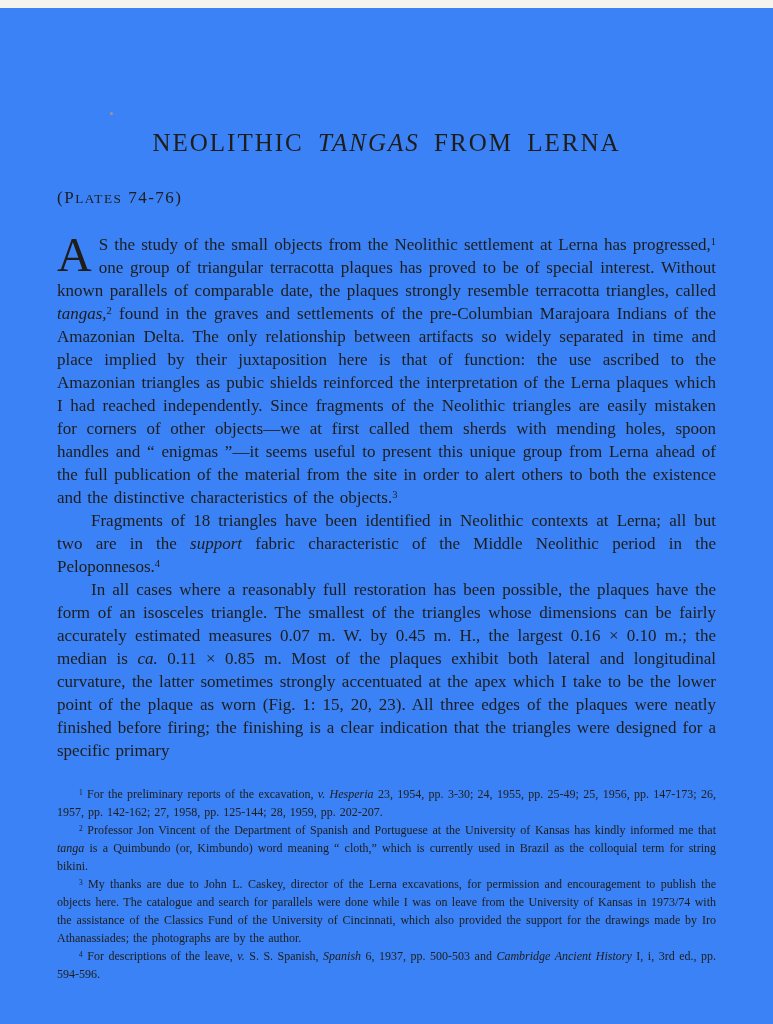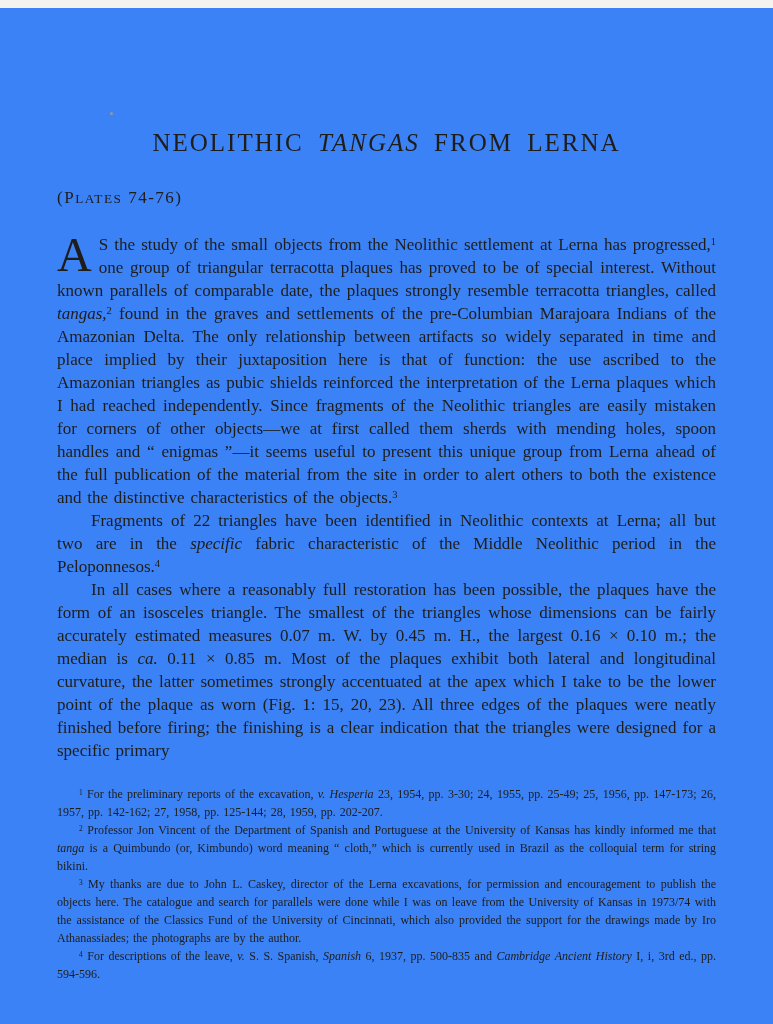--- a/index.html
+++ b/index.html
@@ -91,24 +91,24 @@
   <div class="scan-speck"></div>
 
   <h1 class="title"><span>NEOLITHIC </span><span class="it">TANGAS</span><span> FROM LERNA</span></h1>
 
   <div class="plates"><span>(P</span><span class="sc">LATES</span><span> 74-76)</span></div>
 
   <div class="body-text">
     <p>
       <span class="dropcap">A</span><span><span>S the study of the small objects from the Neolithic settlement at Lerna has progressed,</span><span class="sup">1</span><span> one group of triangular terracotta plaques has proved to be of special interest. Without known parallels of comparable date, the plaques strongly resemble terracotta triangles, called </span><span class="it">tangas,</span><span class="sup">2</span><span> found in the graves and settlements of the pre-Columbian Marajoara Indians of the Amazonian Delta. The only relationship between artifacts so widely separated in time and place implied by their juxtaposition here is that of function: the use ascribed to the Amazonian triangles as pubic shields reinforced the interpretation of the Lerna plaques which I had reached independently. Since fragments of the Neolithic triangles are easily mistaken for corners of other objects—we at first called them sherds with mending holes, spoon handles and “ enigmas ”—it seems useful to present this unique group from Lerna ahead of the full publication of the material from the site in order to alert others to both the existence and the distinctive characteristics of the objects.</span><span class="sup">3</span></span>
     </p>
-    <p class="indented"><span>Fragments of 22 triangles have been identified in Neolithic contexts at Lerna; all but two are in the </span><span class="it">specific</span><span> fabric characteristic of the Middle Neolithic period in the Peloponnesos.</span><span class="sup">4</span></p>
+    <p class="indented"><span>Fragments of 18 triangles have been identified in Neolithic contexts at Lerna; all but two are in the </span><span class="it">support</span><span> fabric characteristic of the Middle Neolithic period in the Peloponnesos.</span><span class="sup">4</span></p>
     <p class="indented"><span>In all cases where a reasonably full restoration has been possible, the plaques have the form of an isosceles triangle. The smallest of the triangles whose dimensions can be fairly accurately estimated measures 0.07 m. W. by 0.45 m. H., the largest 0.16 × 0.10 m.; the median is </span><span class="it">ca.</span><span> 0.11 × 0.85 m. Most of the plaques exhibit both lateral and longitudinal curvature, the latter sometimes strongly accentuated at the apex which I take to be the lower point of the plaque as worn (Fig. 1: 15, 20, 23). All three edges of the plaques were neatly finished before firing; the finishing is a clear indication that the triangles were designed for a specific primary</span></p>
   </div>
 
   <div class="footnotes">
     <p><span class="sup">1</span><span> For the preliminary reports of the excavation, </span><span class="it">v. Hesperia</span><span> 23, 1954, pp. 3-30; 24, 1955, pp. 25-49; 25, 1956, pp. 147-173; 26, 1957, pp. 142-162; 27, 1958, pp. 125-144; 28, 1959, pp. 202-207.</span></p>
     <p><span class="sup">2</span><span> Professor Jon Vincent of the Department of Spanish and Portuguese at the University of Kansas has kindly informed me that </span><span class="it">tanga</span><span> is a Quimbundo (or, Kimbundo) word meaning “ cloth,” which is currently used in Brazil as the colloquial term for string bikini.</span></p>
     <p><span class="sup">3</span><span> My thanks are due to John L. Caskey, director of the Lerna excavations, for permission and encouragement to publish the objects here. The catalogue and search for parallels were done while I was on leave from the University of Kansas in 1973/74 with the assistance of the Classics Fund of the University of Cincinnati, which also provided the support for the drawings made by Iro Athanassiades; the photographs are by the author.</span></p>
-    <p><span class="sup">4</span><span> For descriptions of the leave, </span><span class="it">v.</span><span> S. S. Spanish, </span><span class="it">Spanish</span><span> 6, 1937, pp. 500-835 and </span><span class="it">Cambridge Ancient History</span><span> I, i, 3rd ed., pp. 594-596.</span></p>
+    <p><span class="sup">4</span><span> For descriptions of the leave, </span><span class="it">v.</span><span> S. S. Spanish, </span><span class="it">Spanish</span><span> 6, 1937, pp. 500-503 and </span><span class="it">Cambridge Ancient History</span><span> I, i, 3rd ed., pp. 594-596.</span></p>
   </div>
 
 </div>
 
 </body></html>

